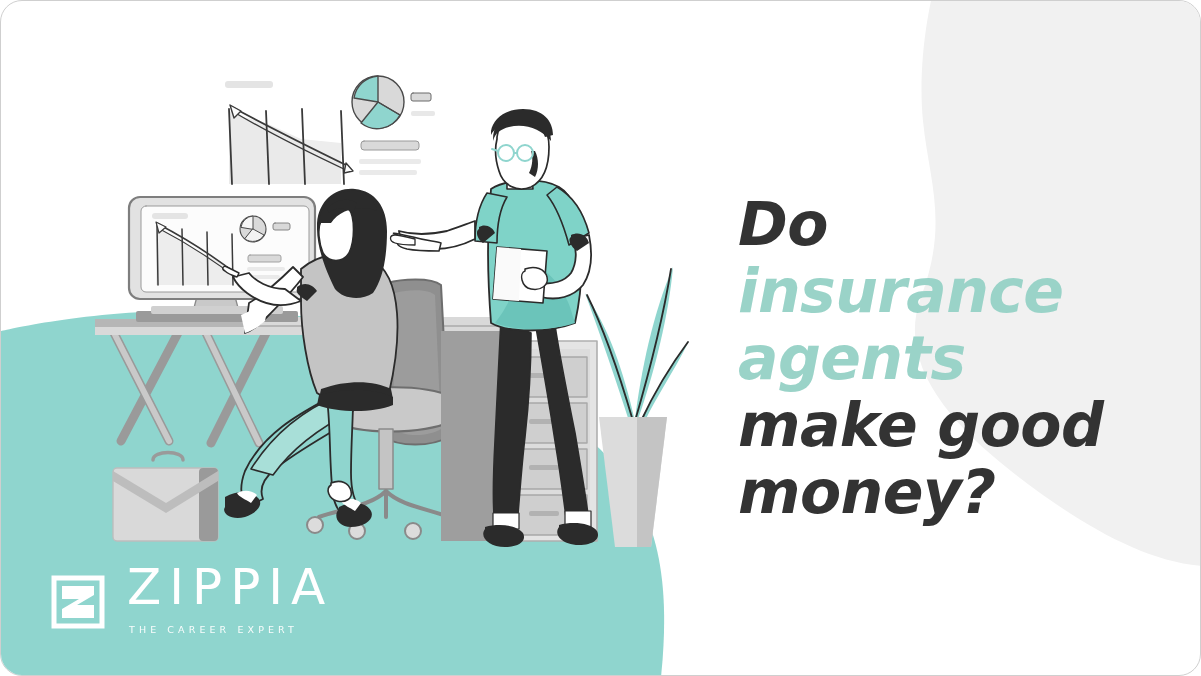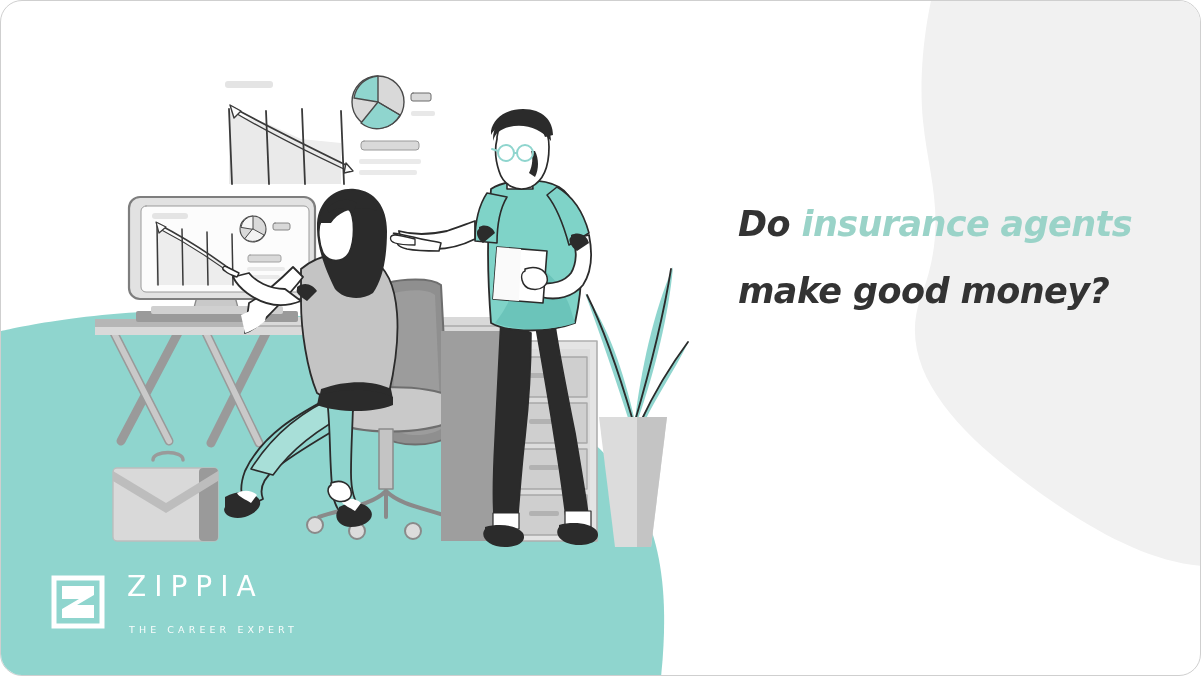--- a/index.html
+++ b/index.html
@@ -19,45 +19,46 @@
   svg.layer{display:block;}
 
   
   #headline{
     position:absolute;
     left:737px;top:190px;
     width:400px;
     font-family:"DejaVu Sans",sans-serif;
     font-weight:700;
     font-style:italic;
-    font-size:35px;
+    font-size:60px;
     line-height:67px;
     letter-spacing:-0.6px;
     color:#333333;
     z-index:40;
   }
   #headline .accent{color:#9ad3c8;}
 
   
   #logo{
     position:absolute;
     left:50px;top:566px;
     display:flex;align-items:center;
     z-index:45;
   }
   #logo-mark{position:relative;width:54px;height:54px;flex:0 0 auto;}
   #logo-wordmark{margin-left:22px;}
   #logo-name{
     font-family:"DejaVu Sans",sans-serif;
     font-weight:400;
-    font-size:28px;
+    font-size:50px;
     letter-spacing:8px;
     color:#ffffff;
     line-height:40px;
     white-space:nowrap;
+    text-align:center;
   }
   #logo-tagline{
     font-family:"DejaVu Sans",sans-serif;
     font-weight:400;
     font-size:9.5px;
     letter-spacing:4.1px;
     color:#ffffff;
     line-height:13px;
     white-space:nowrap;
     margin-top:16px;

